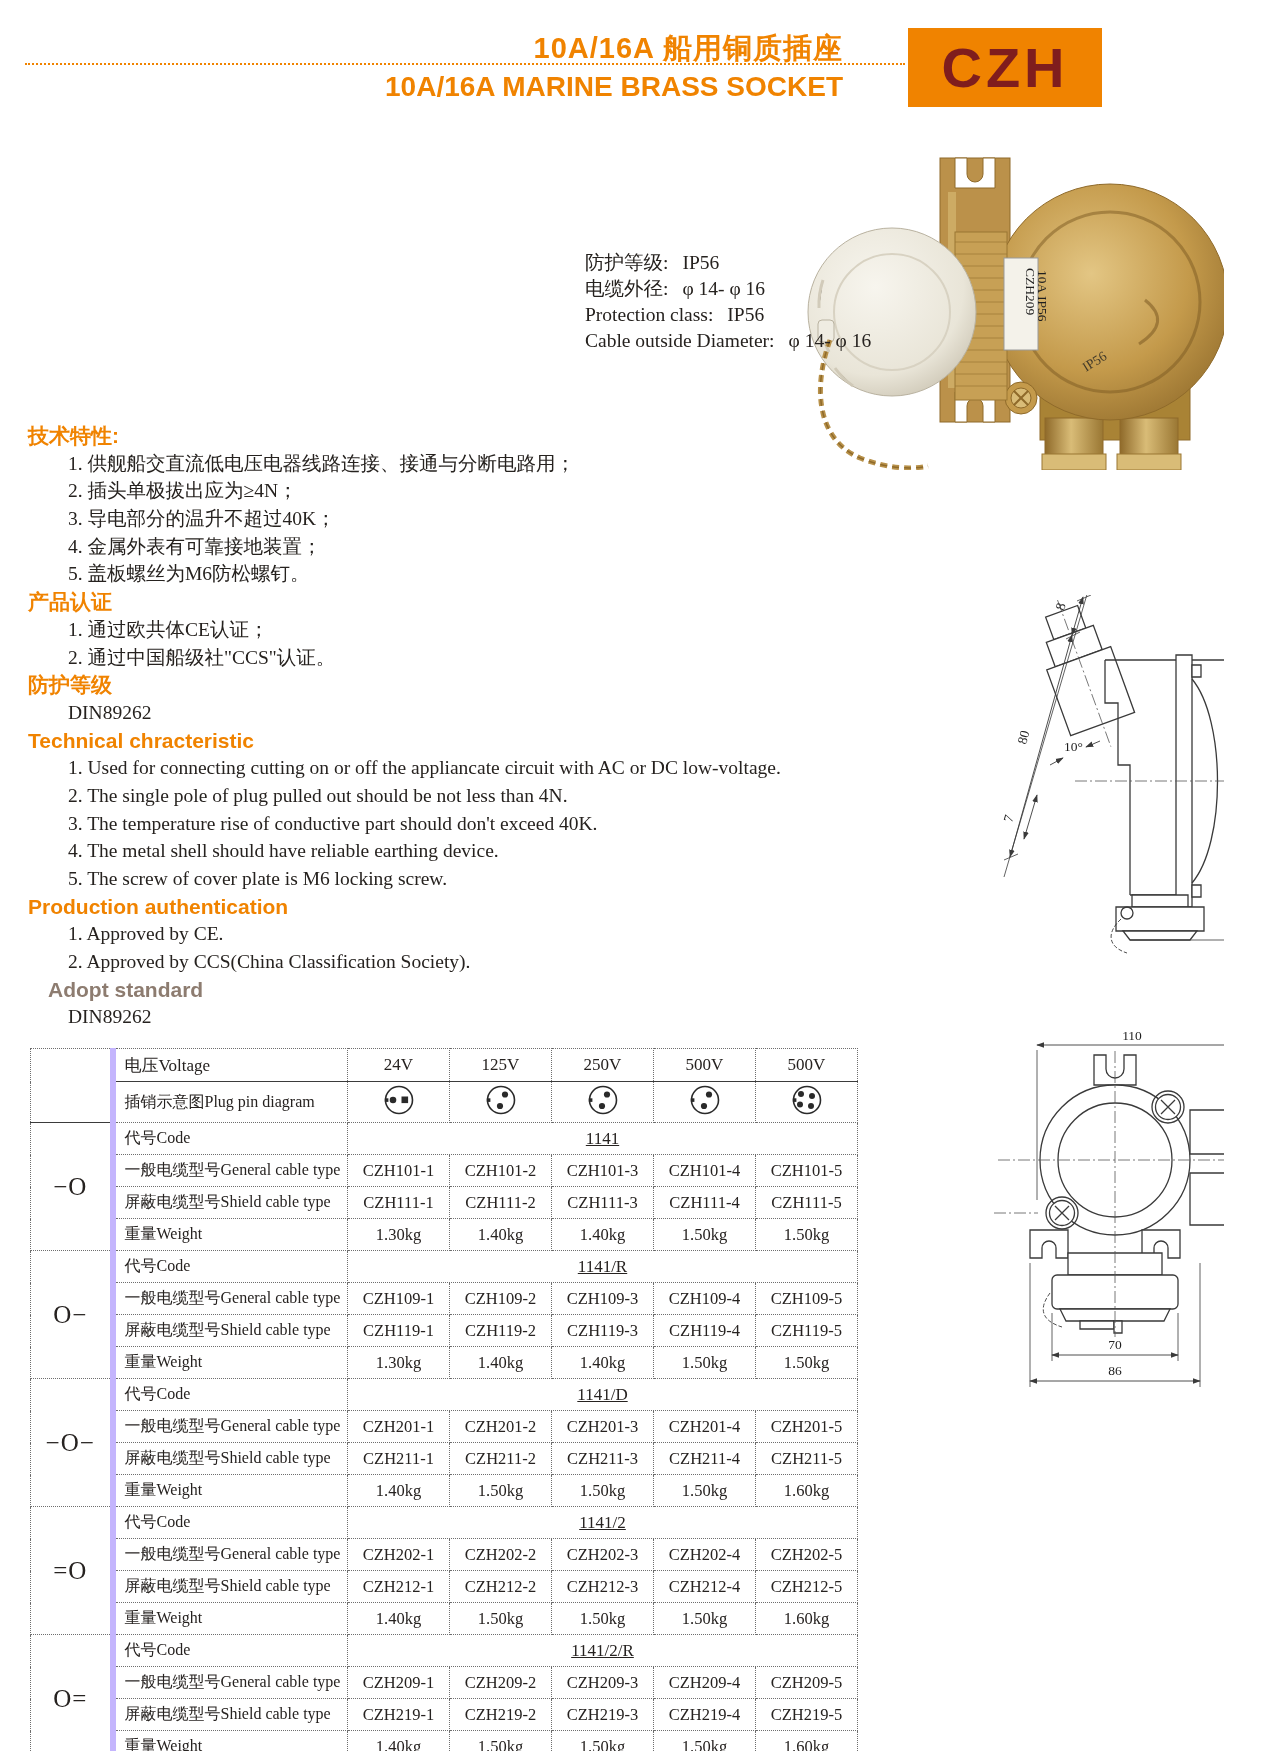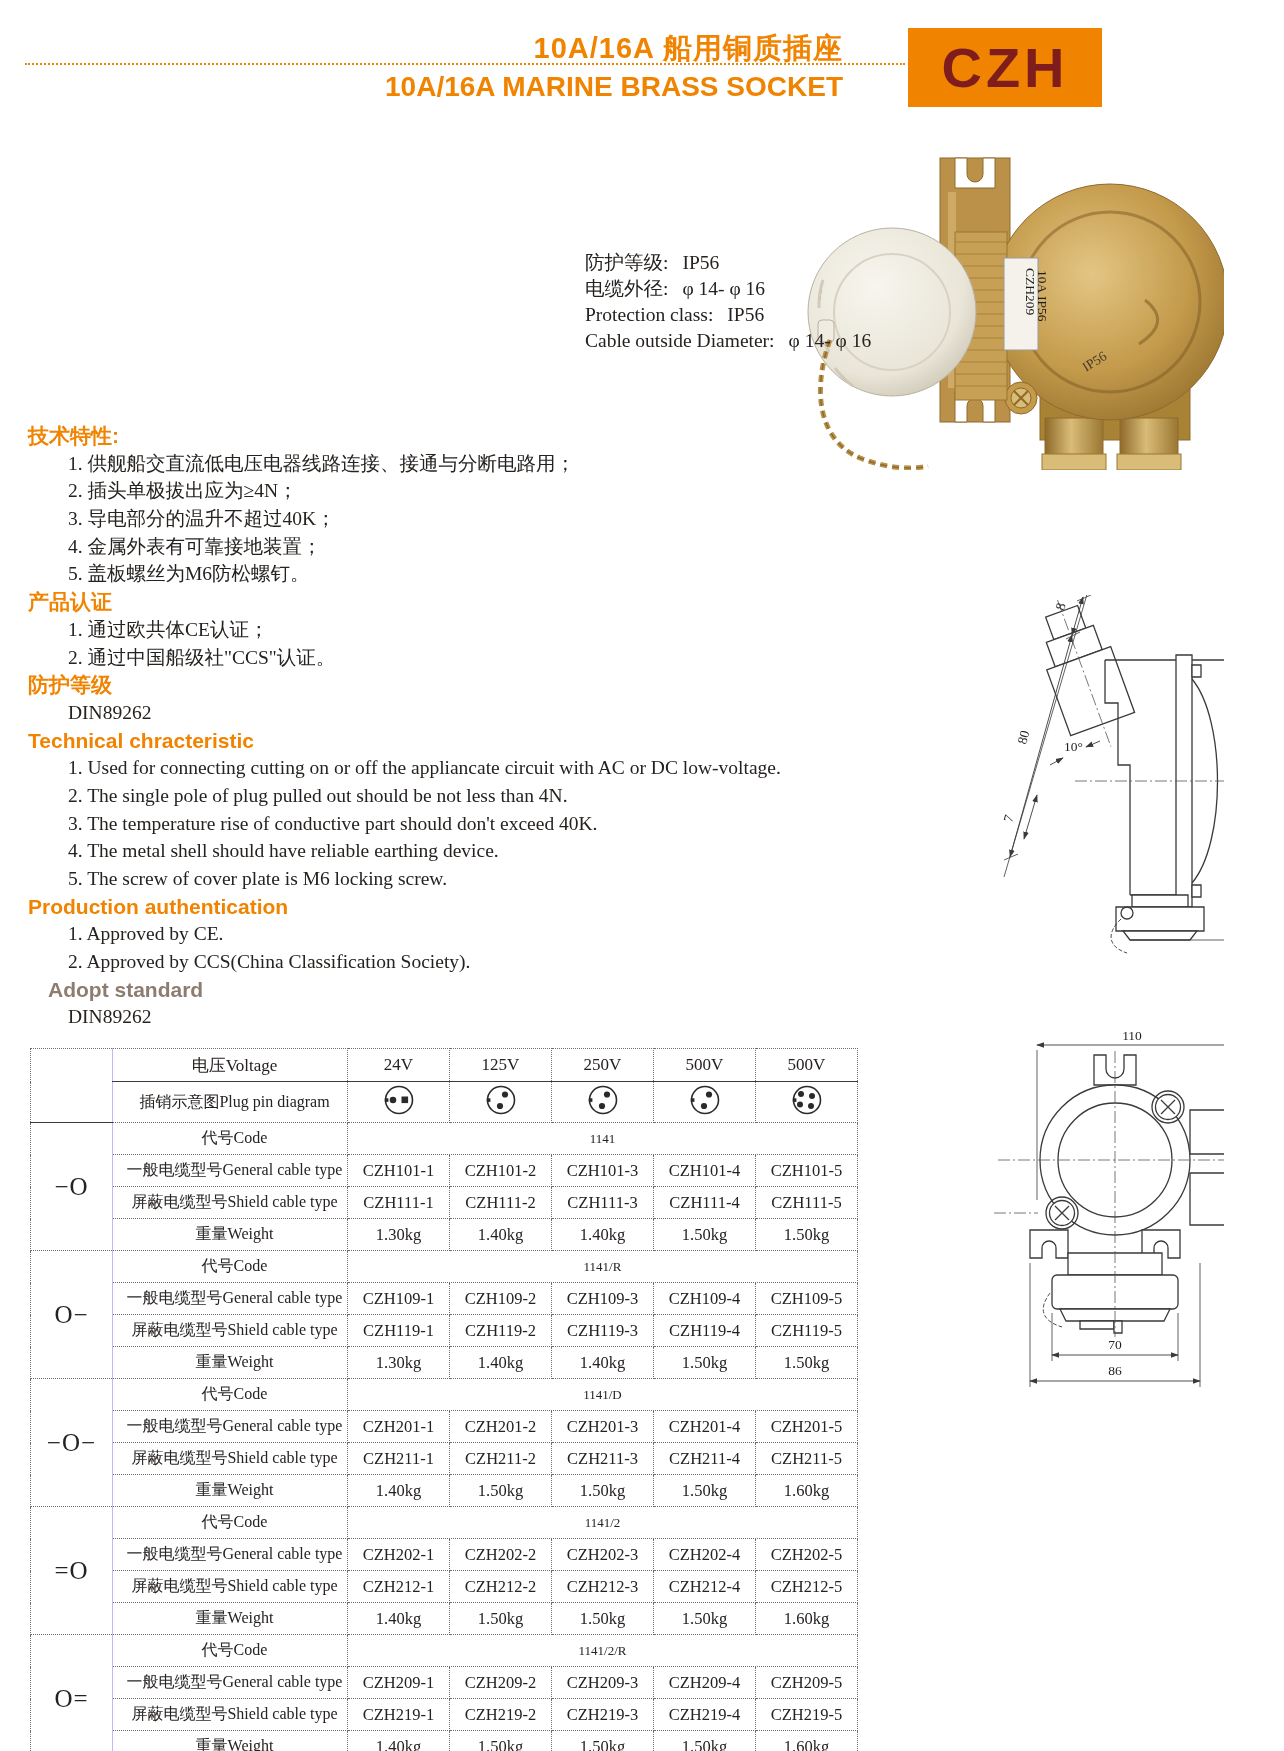--- a/index.html
+++ b/index.html
@@ -31,23 +31,23 @@
   .sec-h.muted{color:#8d7c70;margin-left:20px;}
   .sec-item{font-size:19.5px;padding-left:40px;height:27.7px;line-height:27.7px;white-space:nowrap;}
 
   
   #spec-table{position:absolute;left:30px;top:1048px;width:827px;border-collapse:collapse;
               table-layout:fixed;font-family:"Liberation Serif",serif;color:#262220;}
   #spec-table td{border:1px dotted #6e6e6e;text-align:center;font-size:16.5px;padding:0;height:31px;
                  overflow:hidden;white-space:nowrap;}
   #spec-table tr.hdr td{height:32px;border-bottom:1px solid #3b3b3b;font-size:17px;}
   #spec-table tr.pins td{height:40px;}
-  #spec-table td.lab{text-align:center;padding-left:9px;font-size:16px;border-left:1px solid #c4b5fd;}
+  #spec-table td.lab{text-align:left;padding-left:9px;font-size:16px;border-left:6px solid #c4b5fd;}
   #spec-table td.sym{font-size:25px;letter-spacing:1px;}
-  #spec-table td.code{font-size:13px;}
+  #spec-table td.code{font-size:17px;text-decoration:underline;}
 
   
   .side-view{position:absolute;left:980px;top:595px;width:300px;height:410px;}
   .front-view{position:absolute;left:980px;top:1025px;width:300px;height:400px;}
   .dwg line,.dwg path,.dwg rect,.dwg circle{vector-effect:non-scaling-stroke;}
   .ol{stroke:#3a3a3a;stroke-width:1.3;fill:none;}
   .olw{stroke:#3a3a3a;stroke-width:1.3;fill:#fff;}
   .cl{stroke:#555;stroke-width:.8;fill:none;stroke-dasharray:12 3 2 3;}
   .dim{stroke:#3a3a3a;stroke-width:.9;fill:none;}
   .ext{stroke:#3a3a3a;stroke-width:.8;fill:none;}

